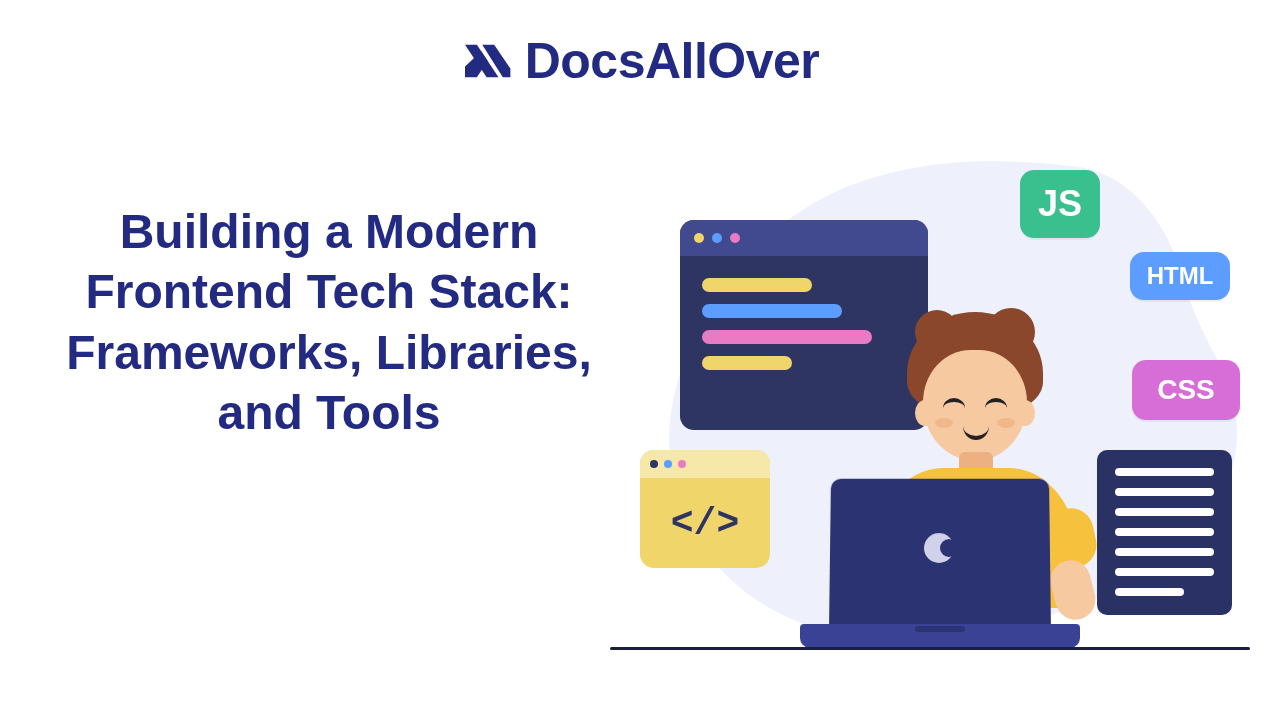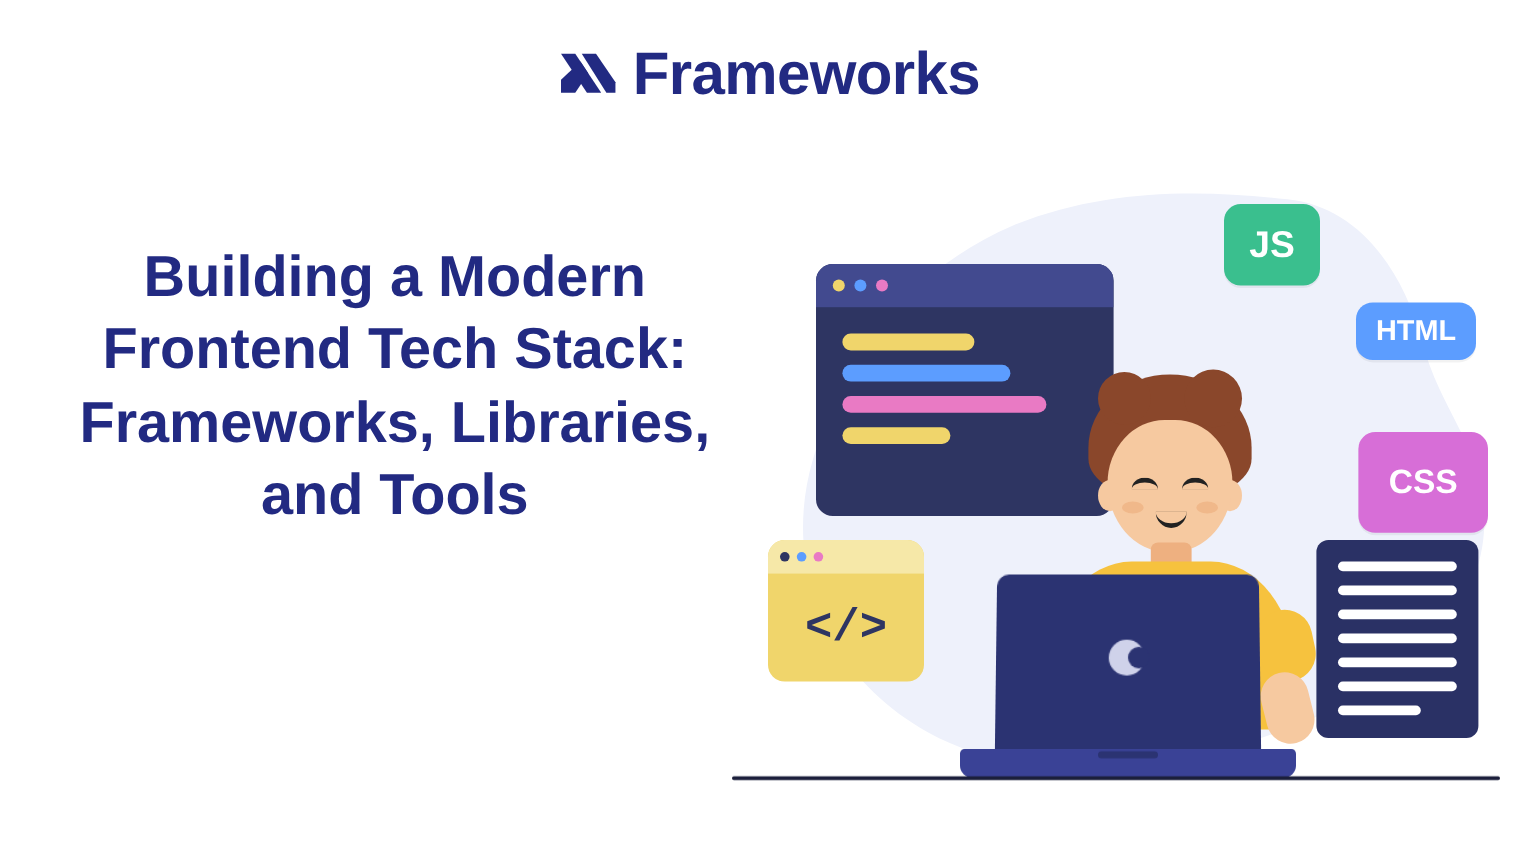--- a/index.html
+++ b/index.html
@@ -84,31 +84,31 @@
   font-weight: 800;
   display: flex;
   align-items: center;
   justify-content: center;
   box-shadow: 0 2px 0 rgba(0,0,0,0.05);
 }
 .tag-js {
   top: 20px; right: 140px;
   width: 80px; height: 68px;
   background: #3abf8e;
-  font-size: 31px;
+  font-size: 36px;
 }
 .tag-html {
   top: 102px; right: 10px;
   width: 100px; height: 48px;
   background: #5c9dff;
   font-size: 24px;
 }
 .tag-css {
   top: 210px; right: 0px;
-  width: 108px; height: 84px;
+  width: 108px; height: 60px;
   background: #d76ed7;
   font-size: 28px;
 }
 
 
 .code-win {
   position: absolute;
   top: 70px;
   left: 60px;
   width: 248px;
@@ -342,21 +342,21 @@
   <div class="brand">
     <span class="brand-logo">
       <svg width="54" height="54" viewBox="0 0 100 100">
         <g fill="#222a82">
           <polygon points="8,20 30,20 70,80 48,80"></polygon>
           <polygon points="40,20 62,20 92,64 92,80 78,80"></polygon>
           <polygon points="8,60 8,80 30,80 50,50 38,32"></polygon>
         </g>
       </svg>
     </span>
-    <span class="brand-text">Frameworks</span>
+    <span class="brand-text">DocsAllOver</span>
   </div>
 
   <div class="title-block">
     <div class="title">Building a Modern Frontend Tech Stack: Frameworks, Libraries, and Tools</div>
   </div>
 
   <div class="illo">
 
     <svg class="blob" viewBox="0 0 600 520">
       <path fill="#eef1fb" d="M430,12c60,6,98,60,114,120c18,68,60,96,52,168c-8,74-82,130-170,162c-92,34-212,50-300,2C36,414,2,320,28,232C52,150,108,72,198,34C276,2,360,4,430,12Z"></path>

